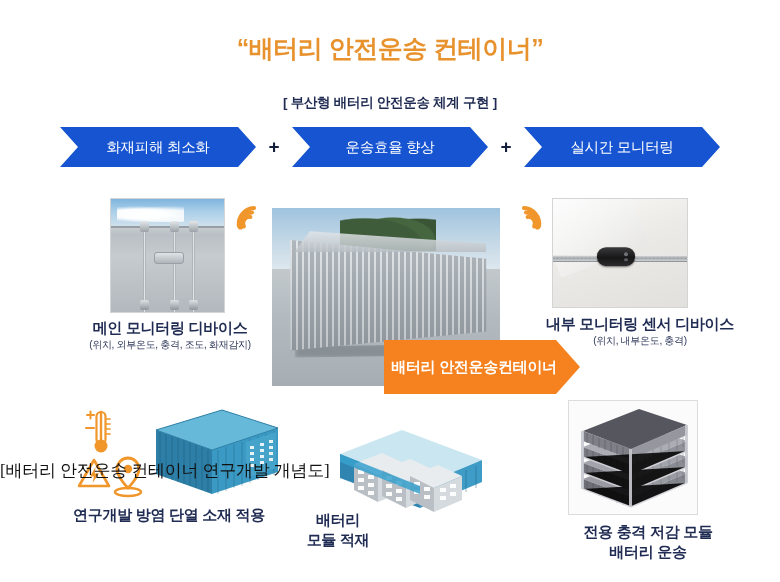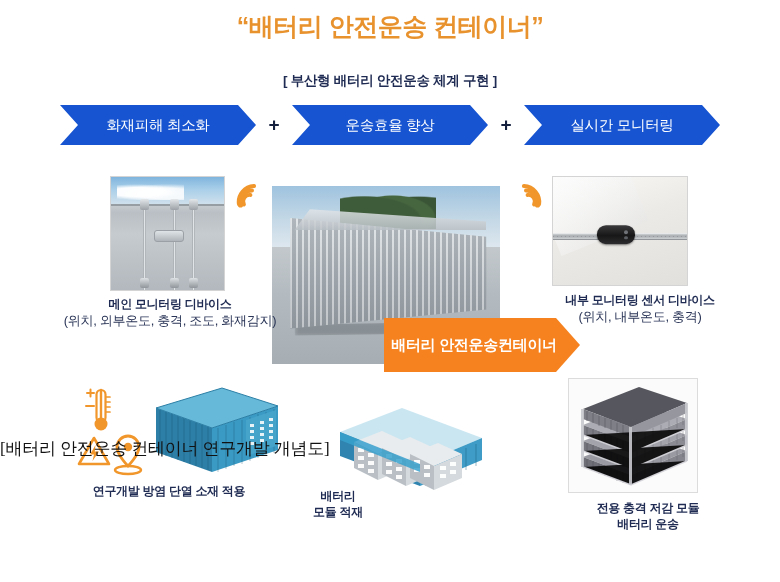--- a/index.html
+++ b/index.html
@@ -6,21 +6,21 @@
 
   body {
     width: 780px;
     height: 582px;
     background: #ffffff;
     font-family: "Liberation Sans", "DejaVu Sans", sans-serif;
     overflow: hidden;
     position: relative;
   }
 
-  .page { position: relative; width: 780px; height: 476px; }
+  .page { position: relative; width: 780px; height: 476px; margin-top: 22px; }
 
   
   .title {
     position: absolute;
     top: 10px; left: 0; width: 780px;
     text-align: center;
     font-size: 25px;
     font-weight: bold;
     color: #e8922e;
     letter-spacing: -0.5px;
@@ -247,22 +247,22 @@
     padding-right: 16px;
   }
 
   
   .cap {
     position: absolute;
     text-align: center;
     color: #1f2b52;
     letter-spacing: -0.3px;
   }
-  .cap .main { font-size: 12px; font-weight: bold; line-height: 1.35; }
-  .cap .sub  { font-size: 13px; font-weight: normal; color: #2a3557; line-height: 1.4; }
+  .cap .main { font-size: 15px; font-weight: bold; line-height: 1.35; }
+  .cap .sub  { font-size: 10px; font-weight: normal; color: #2a3557; line-height: 1.4; }
 
   .cap-main-dev   { left: 62px;  top: 296px; width: 216px; }
   .cap-inner-dev  { left: 530px; top: 292px; width: 220px; }
   .cap-insulation { left: 58px;  top: 483px; width: 222px; }
   .cap-stack      { left: 302px; top: 488px; width: 72px; }
   .cap-shock      { left: 560px; top: 500px; width: 176px; }
 
   
   .illus-left {
     position: absolute; left: 70px; top: 380px;

